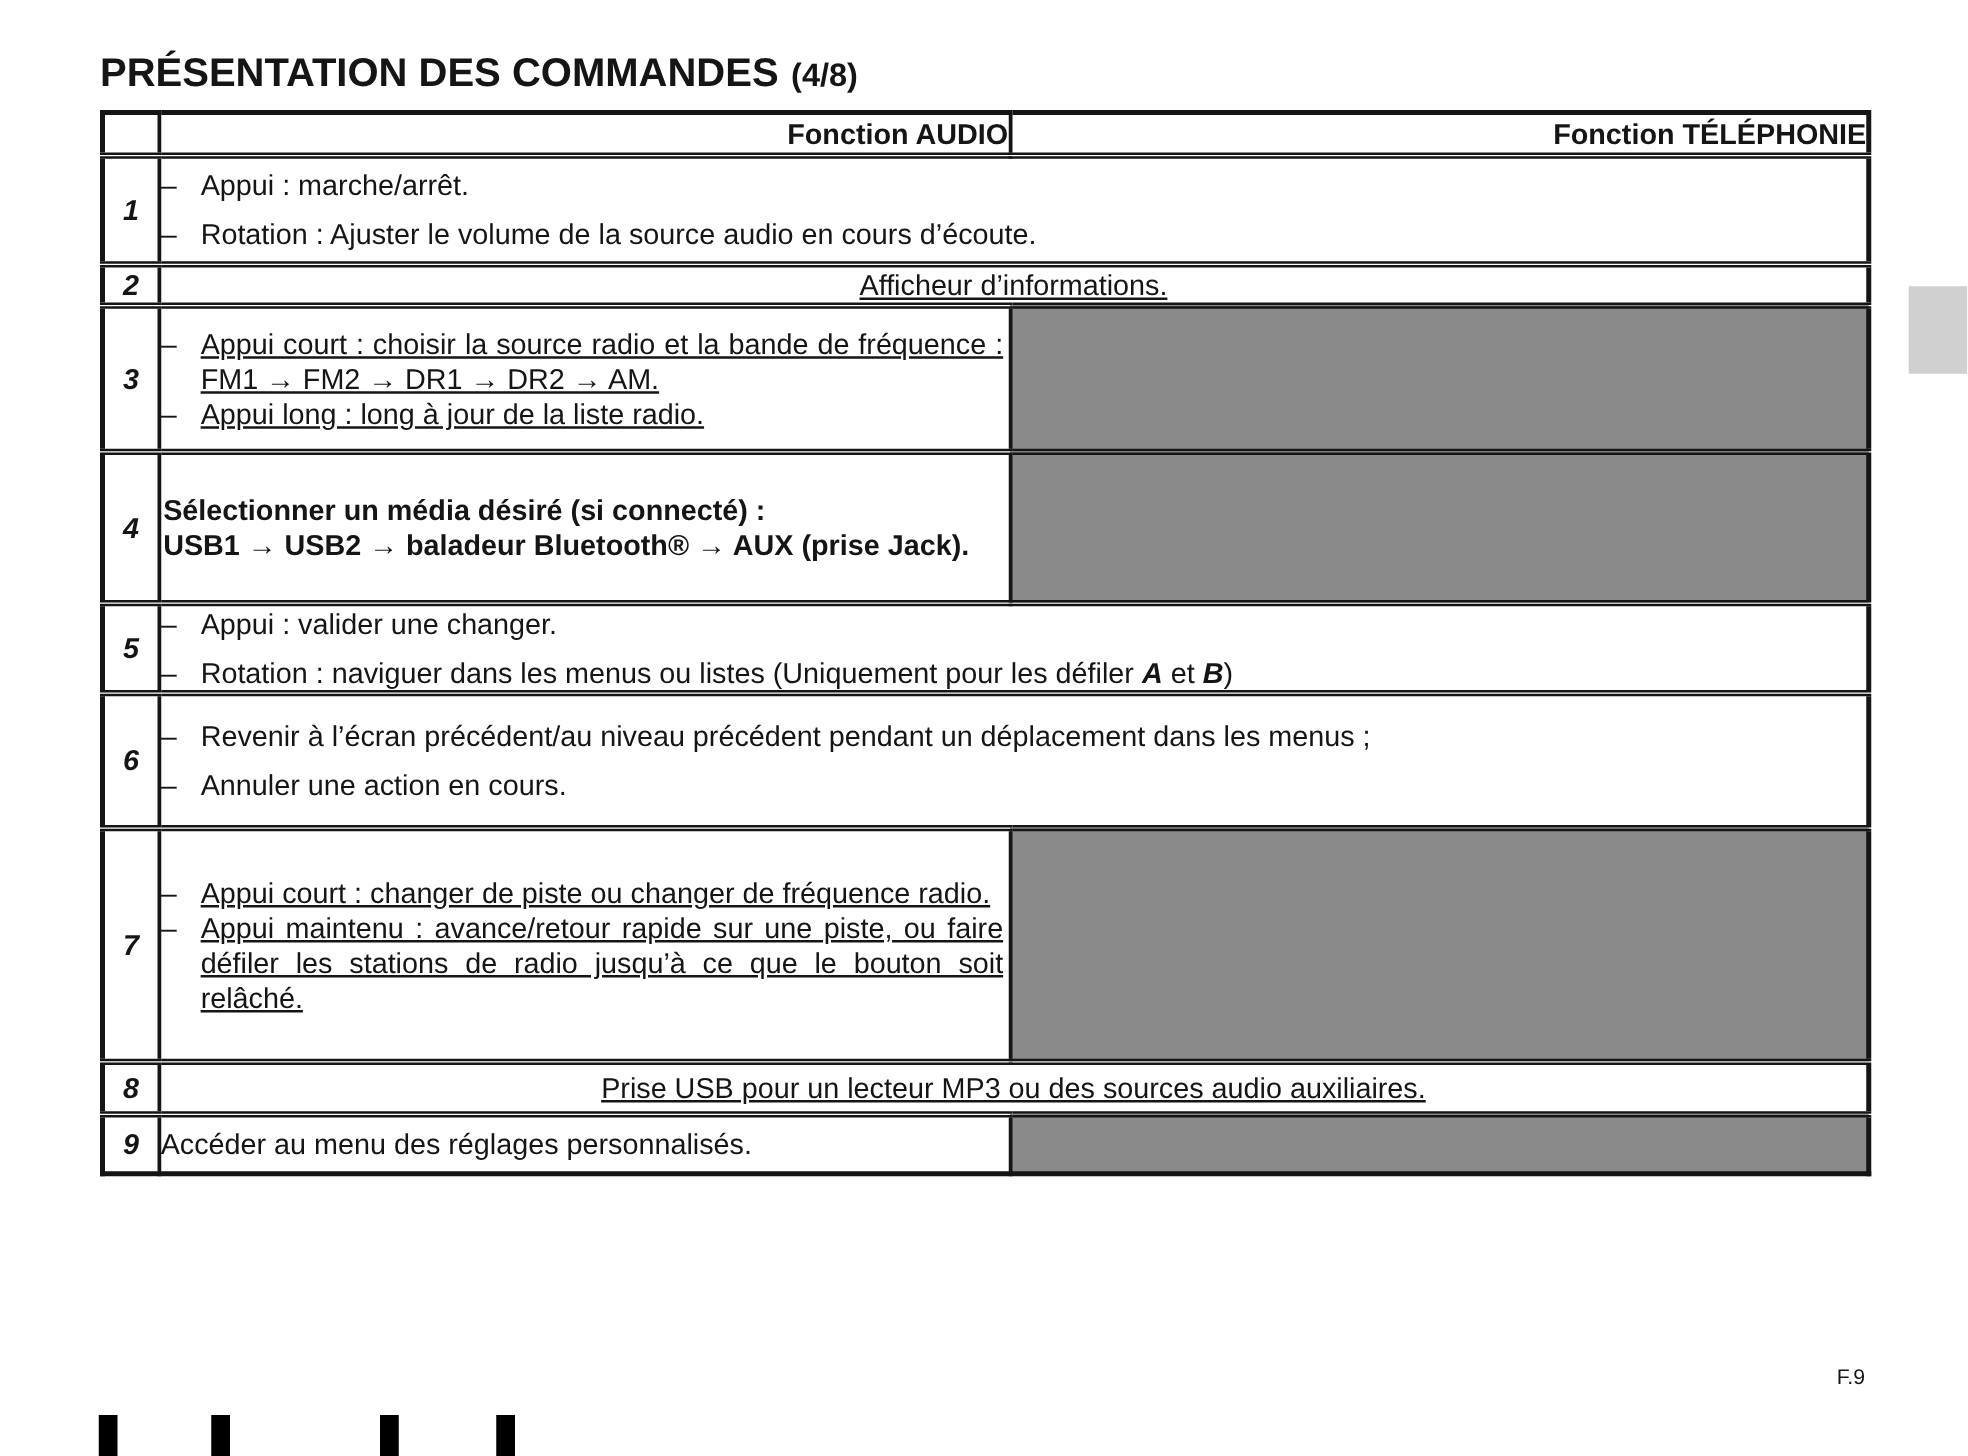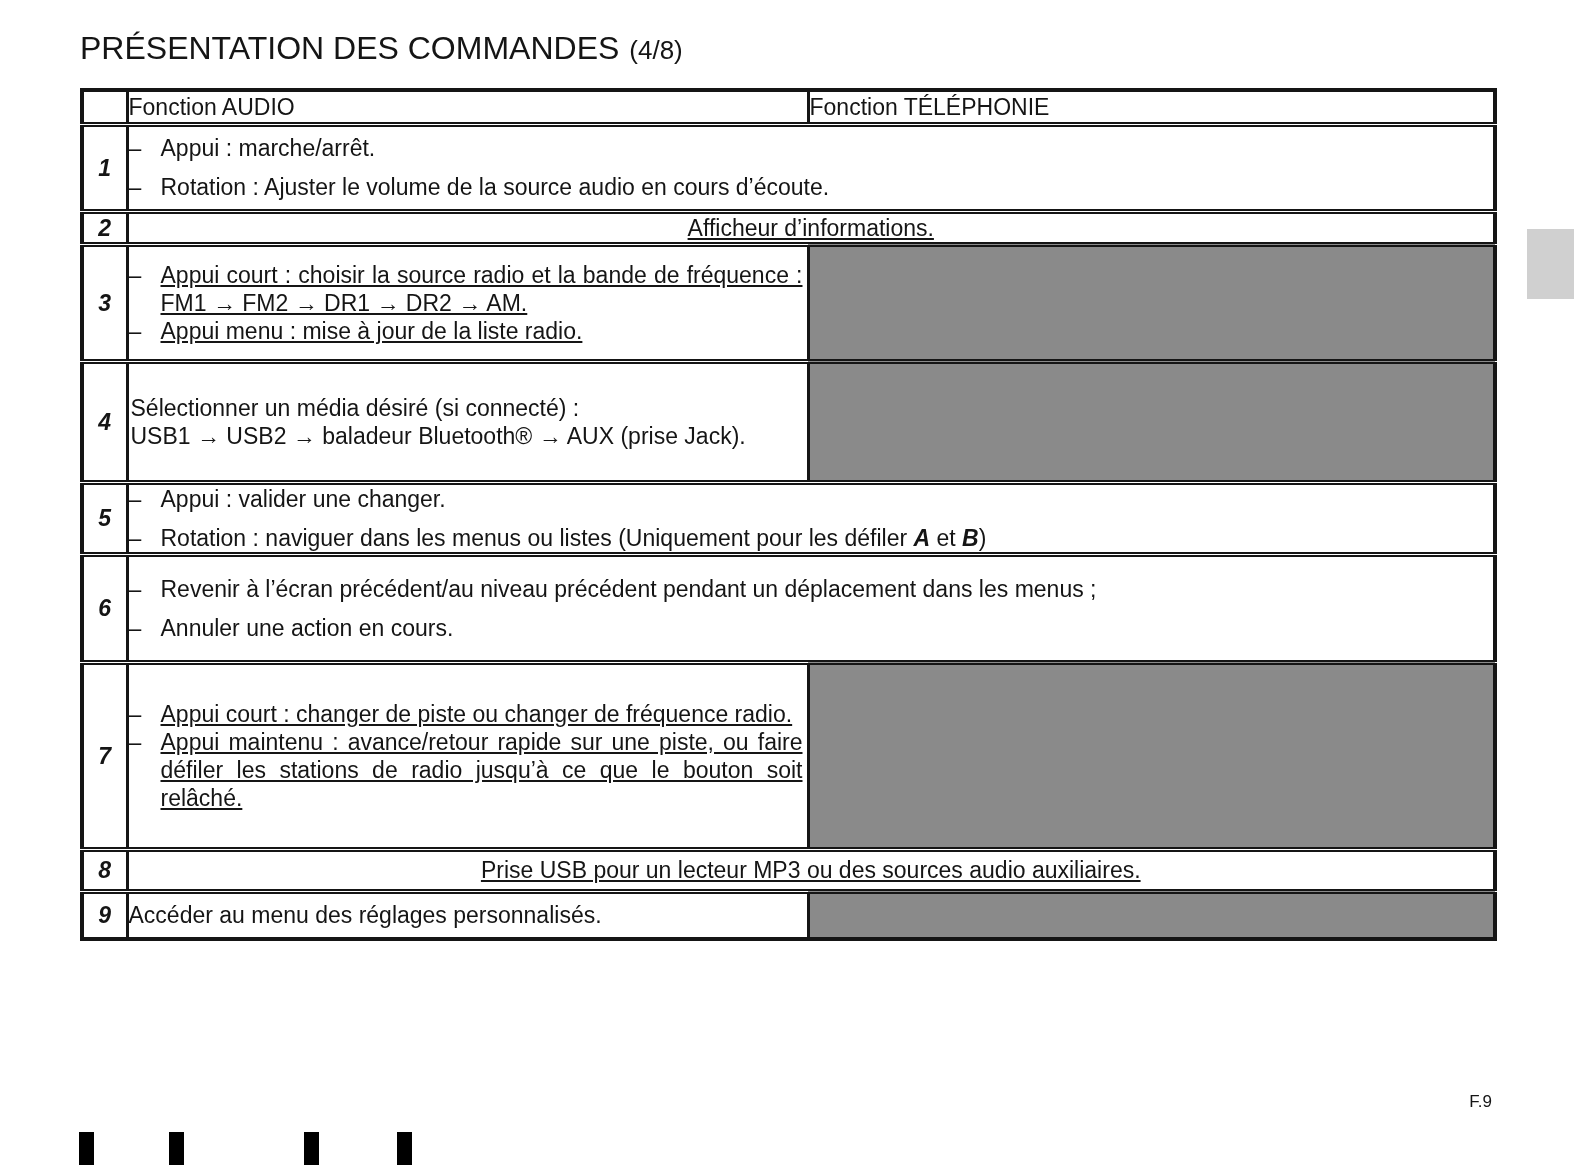--- a/index.html
+++ b/index.html
@@ -11,22 +11,22 @@
   html,body{margin:0;padding:0;background:#ffffff;}
   .page{
     position:relative;
     width:1574px;height:1165px;
     background:#ffffff;
     font-family:"Liberation Sans","DejaVu Sans",sans-serif;
     color:var(--ink);
     overflow:hidden;
   }
   .title{
-    position:absolute;left:80px;top:30px;
-    font-weight:normal;
+    position:absolute;left:80px;top:40px;
+    font-weight:bold;
     font-size:32px;
     letter-spacing:0px;
     white-space:nowrap;
   }
   .title .suffix{font-size:26px;margin-left:10px;}
 
   table.cmd{
     position:absolute;left:80px;top:88px;
     width:1413px;
     border-collapse:collapse;
@@ -40,31 +40,31 @@
     border-top:5px double var(--ink);
     vertical-align:middle;
     padding:0;
   }
   table.cmd thead th{border-top:4px solid var(--ink);}
   table.cmd .num{
     font-weight:bold;font-style:italic;
     text-align:center;
     font-size:23px;
   }
-  table.cmd th{font-weight:normal;text-align:left;font-size:23px;}
+  table.cmd th{font-weight:bold;text-align:right;font-size:23px;}
   td.content{padding:6px 10px;}
   td.center{text-align:center;text-decoration:underline;}
   td.grayed{background:var(--cell-gray);}
   .line{display:flex;align-items:flex-start;}
   .line + .line{margin-top:0px;}
   .spread .line + .line{margin-top:11px;}
   .dash{flex:0 0 32px;}
   .btxt{flex:1 1 auto;padding-right:4px;}
   .just .btxt{text-align:justify;text-decoration:underline;}
-  .plain{padding-left:2px;}
+  .plain{padding-left:2px;font-weight:bold;}
   .bi{font-weight:bold;font-style:italic;}
 
   .side-tab{
     position:absolute;left:1527px;top:229px;
     width:47px;height:70px;
     background:var(--tab-gray);
   }
   .page-num{
     position:absolute;top:1092px;right:82px;
     font-size:17px;
@@ -116,21 +116,21 @@
       </tr>
       <tr style="height:117px">
         <td class="num">3</td>
         <td class="content just">
           <div class="line">
               <span class="dash">–</span>
               <span class="btxt">Appui court : choisir la source radio et la bande de fréquence : FM1 → FM2 → DR1 → DR2 → AM.</span>
             </div>
           <div class="line">
               <span class="dash">–</span>
-              <span class="btxt">Appui menu : mise à jour de la liste radio.</span>
+              <span class="btxt">Appui long : long à jour de la liste radio.</span>
             </div>
         </td>
         <td class="grayed"></td>
       </tr>
       <tr style="height:121px">
         <td class="num">4</td>
         <td class="content">
           <div class="plain">Sélectionner un média désiré (si connecté) :</div>
           <div class="plain">USB1 → USB2 → baladeur Bluetooth® → AUX (prise Jack).</div>
         </td>

